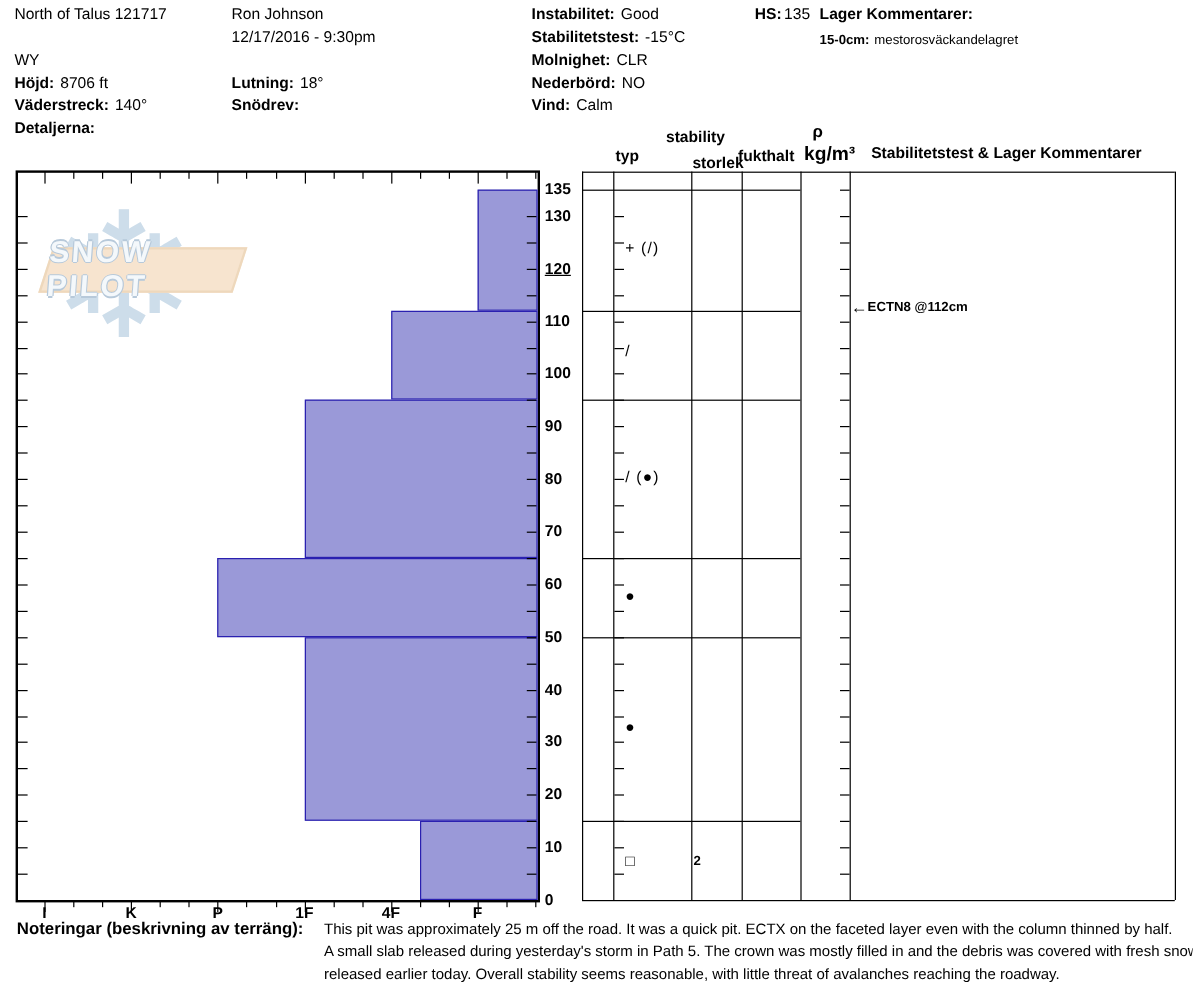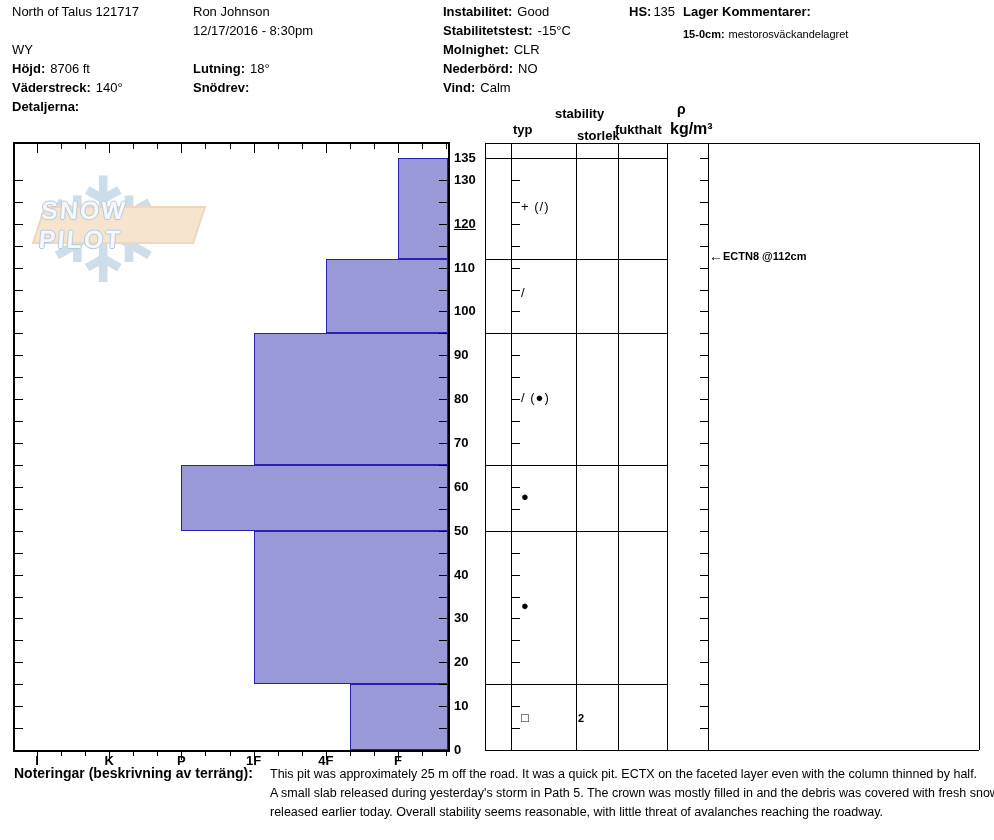--- a/index.html
+++ b/index.html
@@ -44,21 +44,21 @@
 
 <div id="canvas">
 
   <div class="cell" style="left:12px;top:4px"><span>North of Talus 121717</span></div>
   <div class="cell" style="left:12px;top:42px"><span>WY</span></div>
   <div class="cell" style="left:12px;top:61px"><span class="lbl">Höjd:</span><span>8706 ft</span></div>
   <div class="cell" style="left:12px;top:80px"><span class="lbl">Väderstreck:</span><span>140°</span></div>
   <div class="cell" style="left:12px;top:99px"><span class="lbl">Detaljerna:</span></div>
 
   <div class="cell" style="left:193px;top:4px"><span>Ron  Johnson</span></div>
-  <div class="cell" style="left:193px;top:23px"><span>12/17/2016 - 8:30pm</span></div>
+  <div class="cell" style="left:193px;top:23px"><span>12/17/2016 - 9:30pm</span></div>
   <div class="cell" style="left:193px;top:61px"><span class="lbl">Lutning:</span><span>18°</span></div>
   <div class="cell" style="left:193px;top:80px"><span class="lbl">Snödrev:</span></div>
 
   <div class="cell" style="left:443px;top:4px"><span class="lbl">Instabilitet:</span><span>Good</span></div>
   <div class="cell" style="left:443px;top:23px"><span class="lbl">Stabilitetstest:</span><span>-15°C</span></div>
   <div class="cell" style="left:443px;top:42px"><span class="lbl">Molnighet:</span><span>CLR</span></div>
   <div class="cell" style="left:443px;top:61px"><span class="lbl">Nederbörd:</span><span>NO</span></div>
   <div class="cell" style="left:443px;top:80px"><span class="lbl">Vind:</span><span>Calm</span></div>
 
   <div class="cell" style="left:629px;top:4px"><span class="lbl" style="margin-right:2px">HS:</span><span>135</span></div>
@@ -267,20 +267,21 @@
       <div class="grain" style="left: 521px; top: 710.304px;">□</div>
       <div class="gsize" style="left: 578px; top: 712.304px;">2</div>
     </div>
 
   <div class="thead" style="left:513px;top:122px">typ</div>
   <div class="thead" style="left:555px;top:106px">stability</div>
   <div class="thead" style="left:577px;top:128px">storlek</div>
   <div class="thead" style="left:615px;top:122px">fukthalt</div>
   <div class="thead" style="left:677px;top:101px;font-size:14px">ρ</div>
   <div class="thead" style="left:670px;top:120px;font-size:16px">kg/m³</div>
+  <div class="thead" style="left:726px;top:120px">Stabilitetstest &amp; Lager Kommentarer</div>
 
   <div id="test-note" style="left:709px;top:250px">
     <span class="arr">←</span>
       <span class="txt">ECTN8 @112cm</span>
   </div>
 
   <div id="notes-label">Noteringar (beskrivning av terräng):</div>
   <div class="noteline" style="top:767px">This pit was approximately 25 m off the road.  It was a quick pit.  ECTX on the faceted layer even with the column thinned by half.</div>
   <div class="noteline" style="top:786px">A small slab released during yesterday's storm in Path 5.  The crown was mostly filled in and the debris was covered with fresh snow.</div>
   <div class="noteline" style="top:805px">released earlier today.  Overall stability seems reasonable, with little threat of avalanches reaching the roadway.</div>

